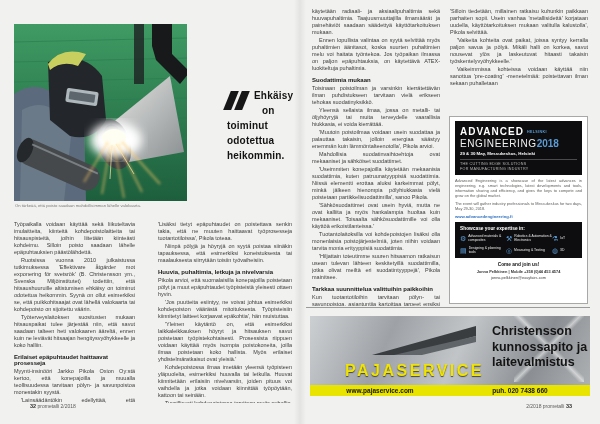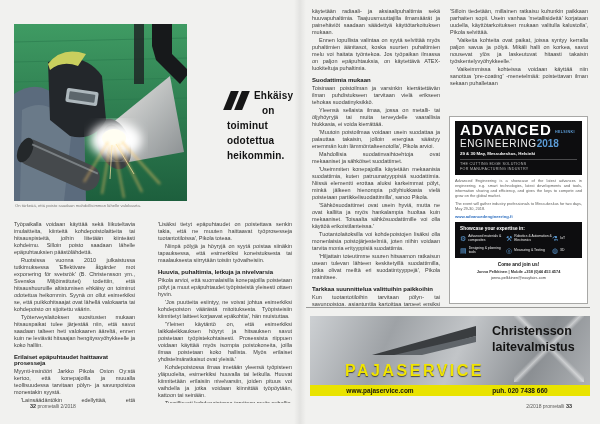--- a/index.html
+++ b/index.html
@@ -35,21 +35,21 @@
   .footer{position:absolute;top:403px;font-size:5px;color:#5a5a58;}
   .footer b{font-size:5.5px;color:#333;}
   .f-left{left:30px;}
   .f-right{right:28px;text-align:right;}
 
   
   .ae-ad{position:absolute;left:449px;top:116px;width:139px;height:188px;background:#ffffff;
          border:1px solid #a8a8a6;box-sizing:border-box;padding:4px 5px;overflow:hidden;}
   .ae-head{background:#0d0d0f;color:#fff;padding:4px 5px 3px 5px;}
   .ae-row1{line-height:10px;white-space:nowrap;}
-  .ae-advanced{font-size:15px;font-weight:bold;letter-spacing:1px;}
+  .ae-advanced{font-size:10px;font-weight:bold;letter-spacing:1px;}
   .ae-helsinki{font-size:3.6px;font-weight:bold;color:#5b9bd5;margin-left:3px;vertical-align:2px;letter-spacing:.4px;}
   .ae-row2{line-height:10px;white-space:nowrap;}
   .ae-engineering{font-size:10px;font-weight:normal;letter-spacing:.6px;color:#f2f2f2;}
   .ae-year{font-size:10px;font-weight:bold;color:#5b9bd5;margin-top:12px;}
   .ae-date{font-size:4.4px;font-weight:bold;margin-top:2px;}
   .ae-div{border-top:1px solid #4a4a4c;margin:3px 0 2px 0;}
   .ae-tag{font-size:3.7px;color:#b9b9b9;letter-spacing:.3px;line-height:5px;}
   .ae-body{margin-top:3px;}
   .ae-p{font-size:3.9px;line-height:5px;color:#5c5c5a;text-align:justify;margin:0 0 3px 0;}
   .ae-link{font-size:4.2px;font-weight:bold;color:#2e6fc0;margin:1px 0 3px 0;}
@@ -267,20 +267,21 @@
     <div class="paja-shine"></div>
     <div class="paja-logo">
       <svg width="120" height="36" viewBox="0 0 120 36">
         <polygon points="8,33 112,4 112,14 44,33" fill="#3a3d40"></polygon>
         <polygon points="30,33 112,14 112,20 58,33" fill="#60656a"></polygon>
       </svg>
       <div class="paja-name">PAJASERVICE</div>
     </div>
     <div class="paja-claim">
       <div>Christensson</div>
+      <div>kunnossapito ja</div>
       <div>laitevalmistus</div>
     </div>
     <div class="paja-bar">
       <span>www.pajaservice.com</span>
       <span>puh. 020 7438 660</span>
     </div>
   </div>
 
   <div class="footer f-right">
     <span>2/2018 prometalli</span>

